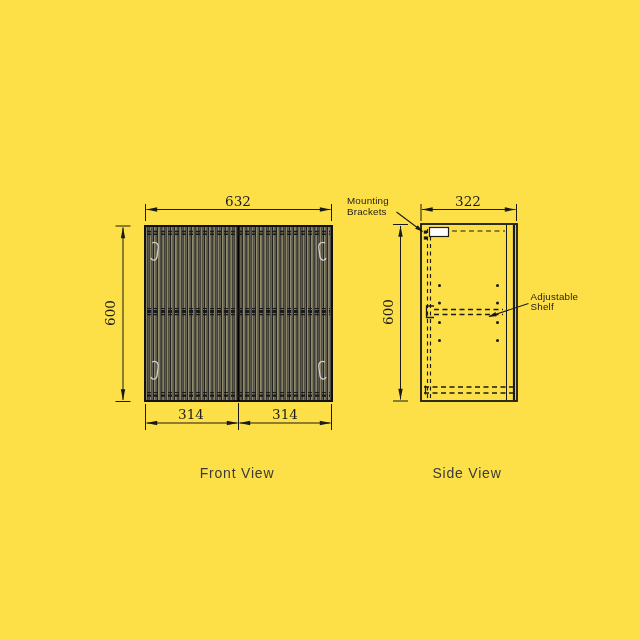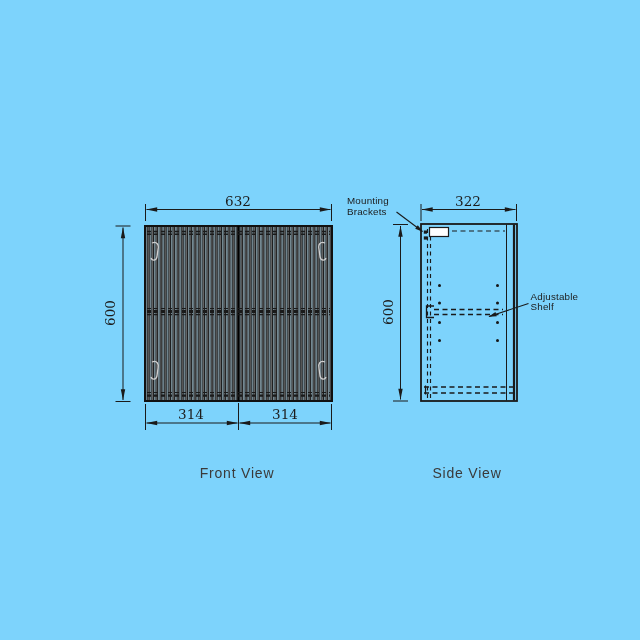--- a/index.html
+++ b/index.html
@@ -1,16 +1,16 @@
 <!DOCTYPE html>
 <html><head>
 <meta charset="utf-8">
 <style>
   html,body{margin:0;padding:0;background:#ffffff;}
-  .canvas{position:relative;width:640px;height:640px;background:#7dd3fc;overflow:hidden;}
+  .canvas{position:relative;width:640px;height:640px;background:#fde047;overflow:hidden;}
   svg{display:block;}
   .dim-text{font-family:"DejaVu Serif", serif;font-size:13.5px;fill:#1c1c1c;}
   .note-text{font-family:"Liberation Sans", sans-serif;font-size:9.8px;fill:#1c1c1c;letter-spacing:0.2px;}
   .view-title{font-family:"Liberation Sans", sans-serif;font-size:14px;fill:#3a3a3a;letter-spacing:0.8px;}
   .dimline{stroke:#1a1a1a;stroke-width:1;}
   .hid{stroke:#1a1a1a;fill:none;}
 </style>
 </head>
 <body>
 

